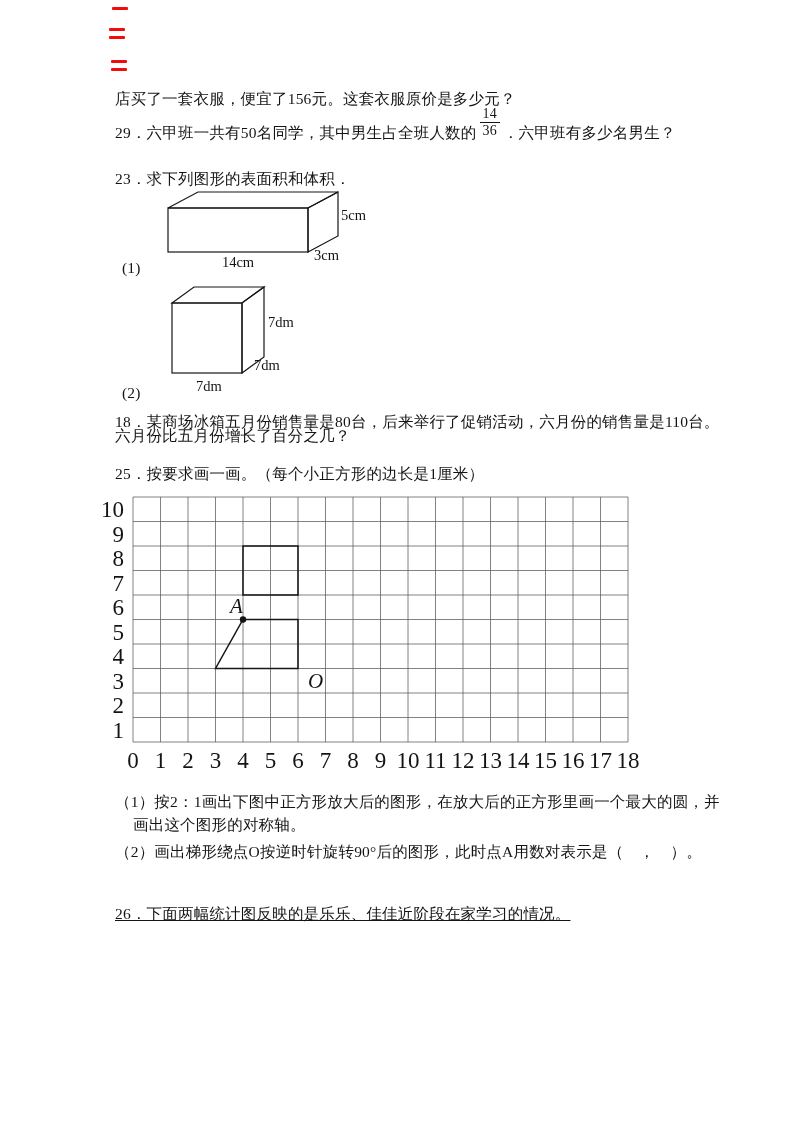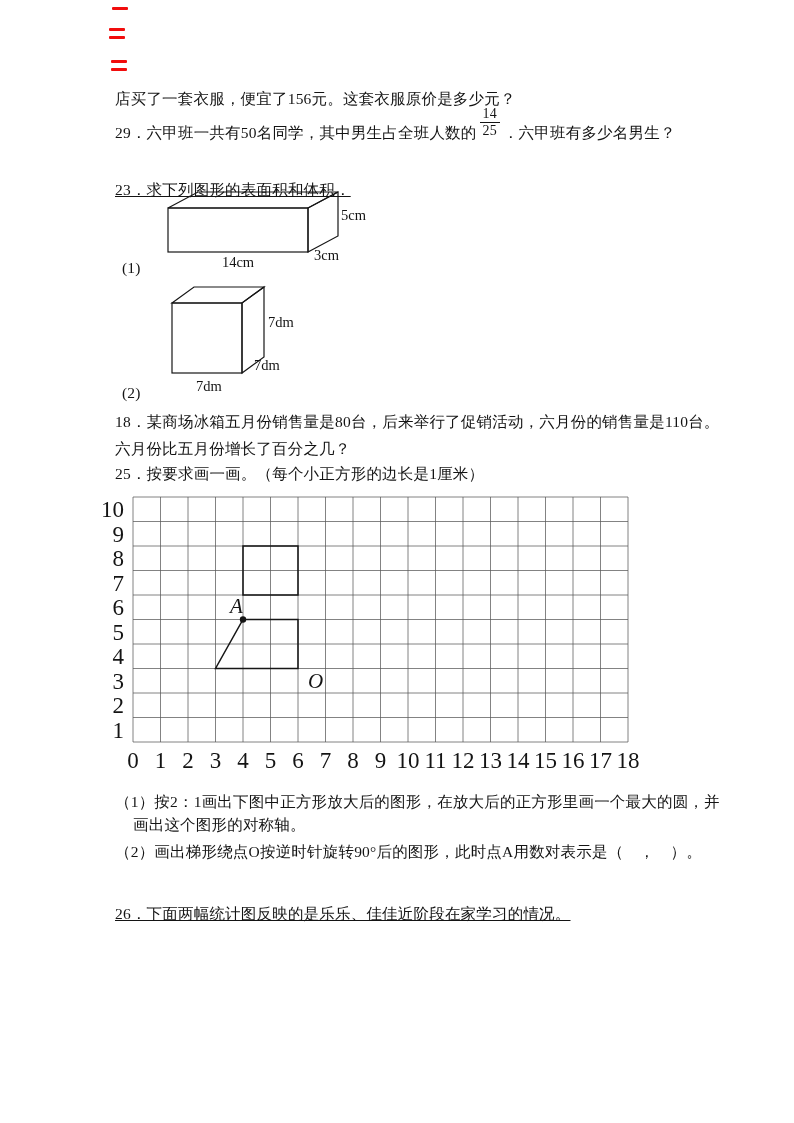--- a/index.html
+++ b/index.html
@@ -43,26 +43,26 @@
   <div class="red-mark" style="left:109px;top:36px;"></div>
   <div class="red-mark" style="left:111px;top:60px;"></div>
   <div class="red-mark" style="left:111px;top:68px;"></div>
 
   <div class="t" style="top:87px;">店买了一套衣服，便宜了156元。这套衣服原价是多少元？</div>
 
   <div class="t q22row" style="top:106px;">
     <span>29．六甲班一共有50名同学，其中男生占全班人数的</span>
     <span class="frac">
       <span class="num">14</span>
-      <span class="den">25</span>
+      <span class="den">36</span>
     </span>
     <span>．六甲班有多少名男生？</span>
   </div>
 
-  <div class="t" style="top:178px;text-decoration:underline;">23．求下列图形的表面积和体积．</div>
+  <div class="t" style="top:167px;">23．求下列图形的表面积和体积．</div>
 
   <svg class="fig" style="left:138px;top:183px;" width="270" height="95" viewBox="0 0 270 95">
     <g class="draw">
       <rect x="30" y="25" width="140" height="44"></rect>
       <polygon points="30,25 60,9 200,9 170,25"></polygon>
       <polygon points="170,25 200,9 200,53 170,69"></polygon>
     </g>
     <text class="dim" x="203" y="37">5cm</text>
     <text class="dim" x="100" y="84" text-anchor="middle">14cm</text>
     <text class="dim" x="176" y="77">3cm</text>
@@ -75,21 +75,21 @@
       <polygon points="22,18 44,2 114,2 92,18"></polygon>
       <polygon points="92,18 114,2 114,72 92,88"></polygon>
     </g>
     <text class="dim" x="118" y="42">7dm</text>
     <text class="dim" x="104" y="85">7dm</text>
     <text class="dim" x="46" y="106">7dm</text>
   </svg>
   <div class="t" style="left:122px;top:381px;">(2)</div>
 
   <div class="t" style="top:410px;">18．某商场冰箱五月份销售量是80台，后来举行了促销活动，六月份的销售量是110台。</div>
-  <div class="t" style="top:437px;">六月份比五月份增长了百分之几？</div>
+  <div class="t" style="top:424px;">六月份比五月份增长了百分之几？</div>
 
   <div class="t" style="top:462px;">25．按要求画一画。（每个小正方形的边长是1厘米）</div>
 
   <svg class="fig" id="grid-svg" style="left:95px;top:490px;" width="560" height="295" viewBox="0 0 560 295">
       <line x1="38" y1="252" x2="38" y2="7" class="gl"></line>
       <line x1="65.5" y1="252" x2="65.5" y2="7" class="gl"></line>
       <line x1="93" y1="252" x2="93" y2="7" class="gl"></line>
       <line x1="120.5" y1="252" x2="120.5" y2="7" class="gl"></line>
       <line x1="148" y1="252" x2="148" y2="7" class="gl"></line>
       <line x1="175.5" y1="252" x2="175.5" y2="7" class="gl"></line>

